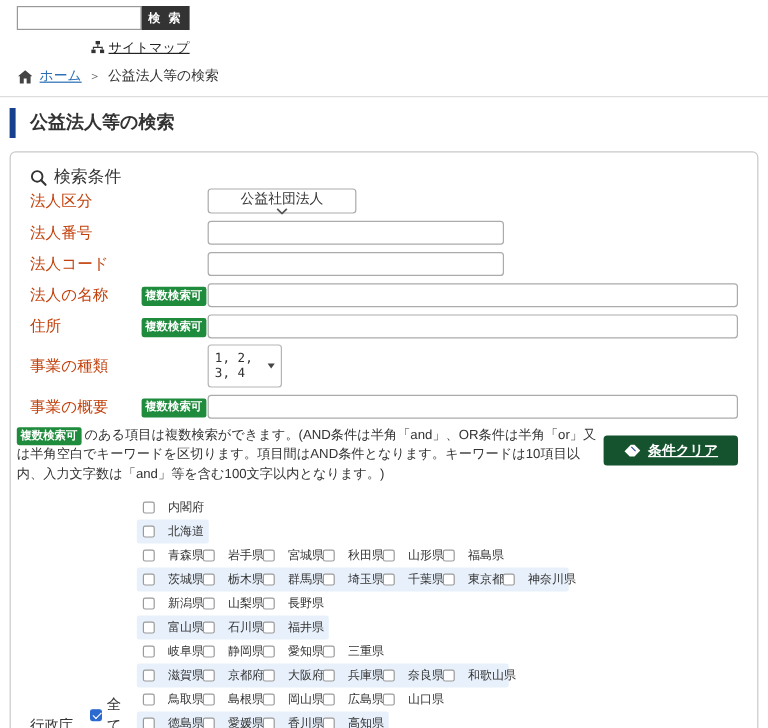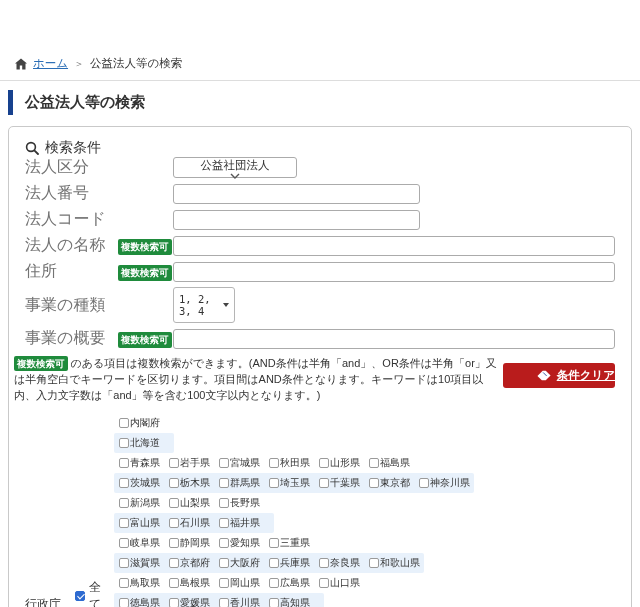--- a/index.html
+++ b/index.html
@@ -36,21 +36,21 @@
   .page-title { font-size:15px; font-weight:bold; color:#333;
     border-left:5px solid #17418e; padding:3px 0 3px 12px; }
 
   
   .panel { margin:2px 8px 0 8px; border:1px solid #c9c9c9; border-radius:5px;
     padding:12px 16px 12px 16px; }
   .panel-title { display:flex; align-items:center; gap:6px; font-size:14px;
     color:#333; margin-bottom:0; }
 
   .frow { display:flex; align-items:center; margin-bottom:5px; min-height:21px; }
-  .flabel { width:93px; flex:none; font-size:16px; color:#737373; }
+  .flabel { width:93px; flex:none; font-size:13px; color:#c2410c; }
   .fbadge-col { width:55px; flex:none; }
   .badge { display:inline-block; background:#1f8b3c; color:#fff; font-size:9.5px;
     font-weight:bold; padding:2px 3px; border-radius:2px; line-height:1.2;
     white-space:nowrap; }
   .tin { height:20px; border:1px solid #ababab; border-radius:3px; font-size:12px;
     padding:0 5px; outline:none; }
   .w247 { width:247px; }
   .wfull { flex:1; }
   .select { width:124px; height:21px; border:1px solid #ababab; border-radius:3px;
     display:flex; align-items:center; justify-content:space-between; padding:0 8px;
@@ -60,49 +60,66 @@
     font-size:10.5px; background:#fff; cursor:pointer;
     font-family:"DejaVu Sans Mono","Liberation Mono",monospace; }
   .tri-down { width:0; height:0; border-left:3.5px solid transparent;
     border-right:3.5px solid transparent; border-top:4px solid #444; }
 
   
   .note-row { display:flex; margin-top:7px; margin-left:-11px; }
   .note { width:496px; font-size:11px; line-height:1.45; color:#333; }
   .note .badge { margin-right:3px; }
   .clear-btn { margin-left:auto; margin-top:7px; height:25px; width:113px;
-    background:#b91c1c; color:#fff; border:none; border-radius:3px; display:flex;
-    align-items:center; justify-content:flex-end; gap:6px; font-size:11.5px;
+    background:#14532d; color:#fff; border:none; border-radius:3px; display:flex;
+    align-items:center; justify-content:center; gap:6px; font-size:11.5px;
     cursor:pointer; }
   .clear-label { text-decoration:underline; font-weight:bold; }
 
   
   .auth-row { display:flex; align-items:flex-end; margin-top:9px; }
   .auth-label { width:50px; flex:none; font-size:12px; padding-top:2px; }
   .all-item { width:38px; flex:none; margin-right:6px; display:flex;
     align-items:center; gap:4px; font-size:12px; padding-top:2px; cursor:pointer; }
   .pref-rows { flex:1; }
   .pref-row { display:flex; width:max-content; padding:3px 5px; margin-left:-5px;
     border-radius:2px; }
   .pref-row:nth-child(even) { background:#e8f1fb; }
-  .cb-item { width:50px; display:flex; align-items:center; gap:1px; font-size:10px;
+  .cb-item { width:50px; display:flex; align-items:center; gap:11px; font-size:10px;
     color:#333; cursor:pointer; white-space:nowrap; flex:none; }
   .cb { width:10px; height:10px; border:1px solid #9a9a9a; border-radius:2px;
     background:#fff; flex:none; position:relative; }
   .cb.checked { background:#2d6ad0; border-color:#2d6ad0; }
   .cb.checked::after { content:""; position:absolute; left:2.5px; top:0.5px;
     width:3px; height:6px; border:solid #fff; border-width:0 1.5px 1.5px 0;
     transform:rotate(45deg); }
 
   svg { display:block; }
 </style>
 </head>
 <body>
 
 <header class="hdr">
+  <div class="hdr-right">
+    <div class="hdr-search">
+      <input class="hdr-search-input" value="" style="">
+      <button class="hdr-search-btn">検 索</button>
+    </div>
+    <a class="sitemap">
+      <span>
+        <svg width="11" height="11" viewBox="0 0 12 12">
+            <rect x="4" y="0" width="4" height="3.2" fill="#333"></rect>
+            <rect x="0" y="8" width="4" height="3.2" fill="#333"></rect>
+            <rect x="8" y="8" width="4" height="3.2" fill="#333"></rect>
+            <path d="M6 3.2 V6 M2 8 V6 H10 V8" stroke="#333" stroke-width="1" fill="none"></path>
+          </svg>
+      </span>
+      <span>サイトマップ</span>
+    </a>
+  </div>
 </header>
 
 <nav class="crumb">
   <span>
     <svg width="12" height="12" viewBox="0 0 12 12">
         <path d="M6 0.5 L12 5.5 H10.5 V11.5 H7.2 V7.5 H4.8 V11.5 H1.5 V5.5 H0 Z" fill="#444"></path>
       </svg>
   </span>
   <a class="crumb-home">ホーム</a>
   <span class="crumb-sep">＞</span>

